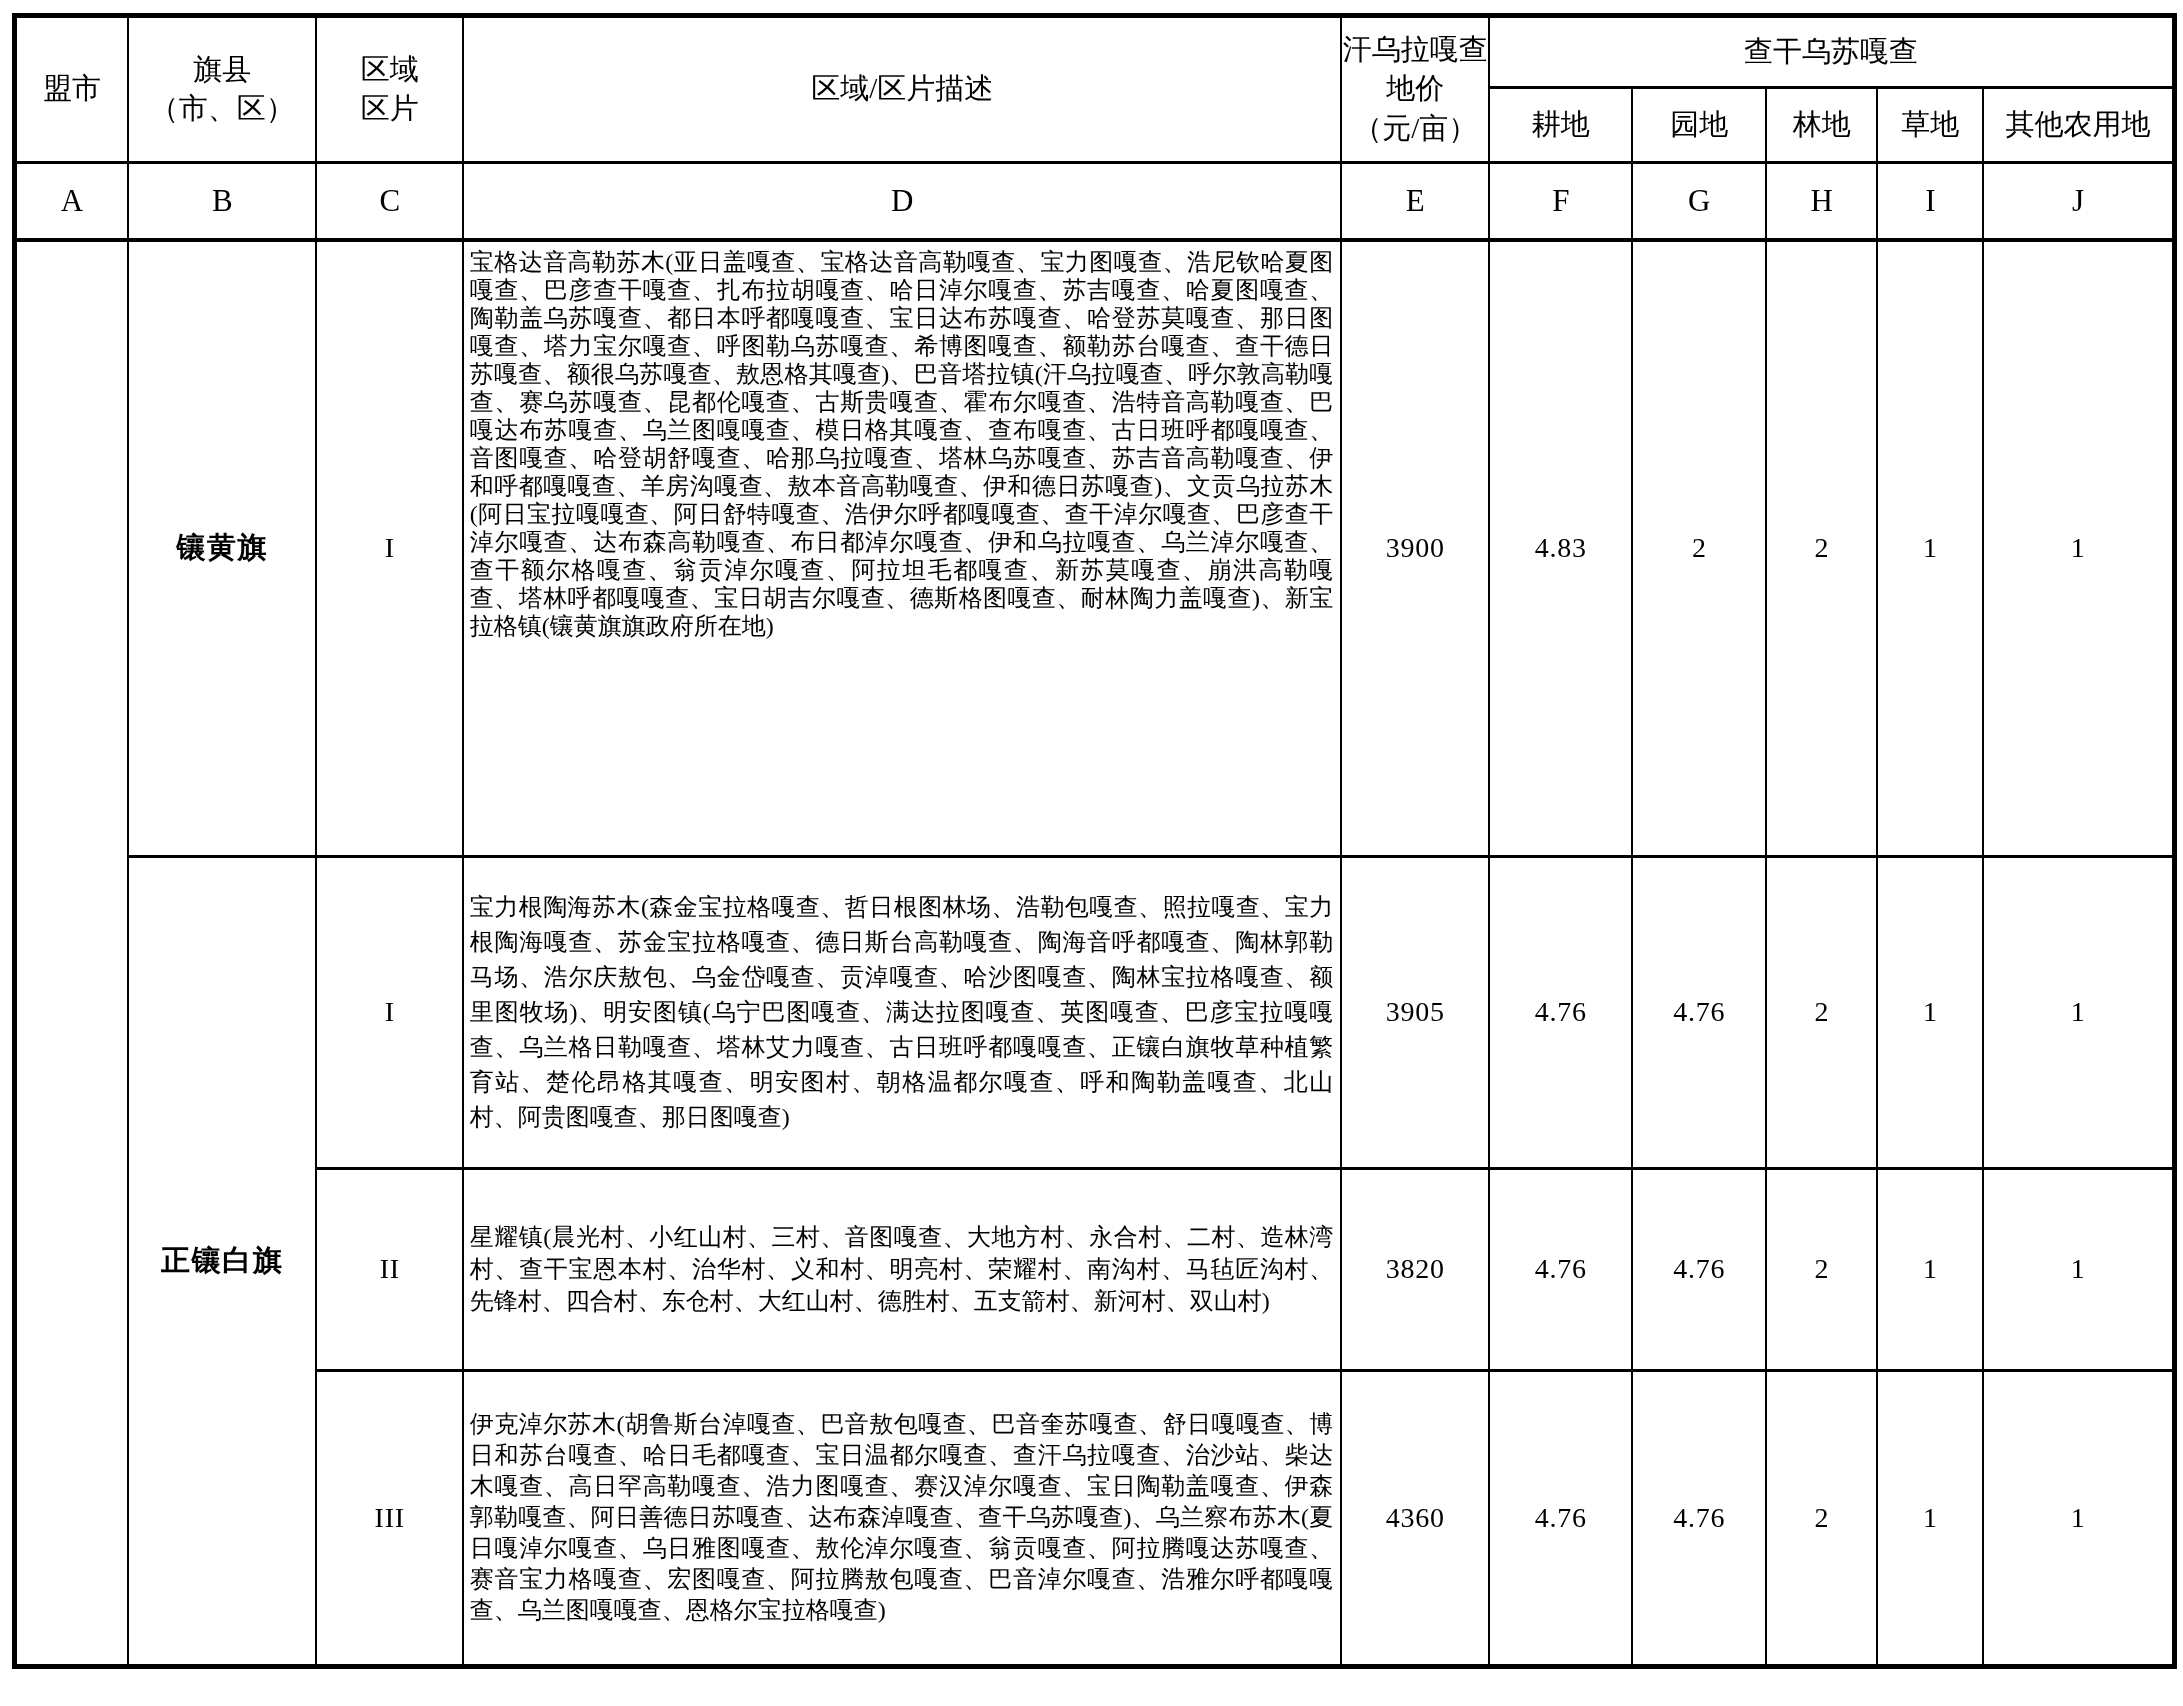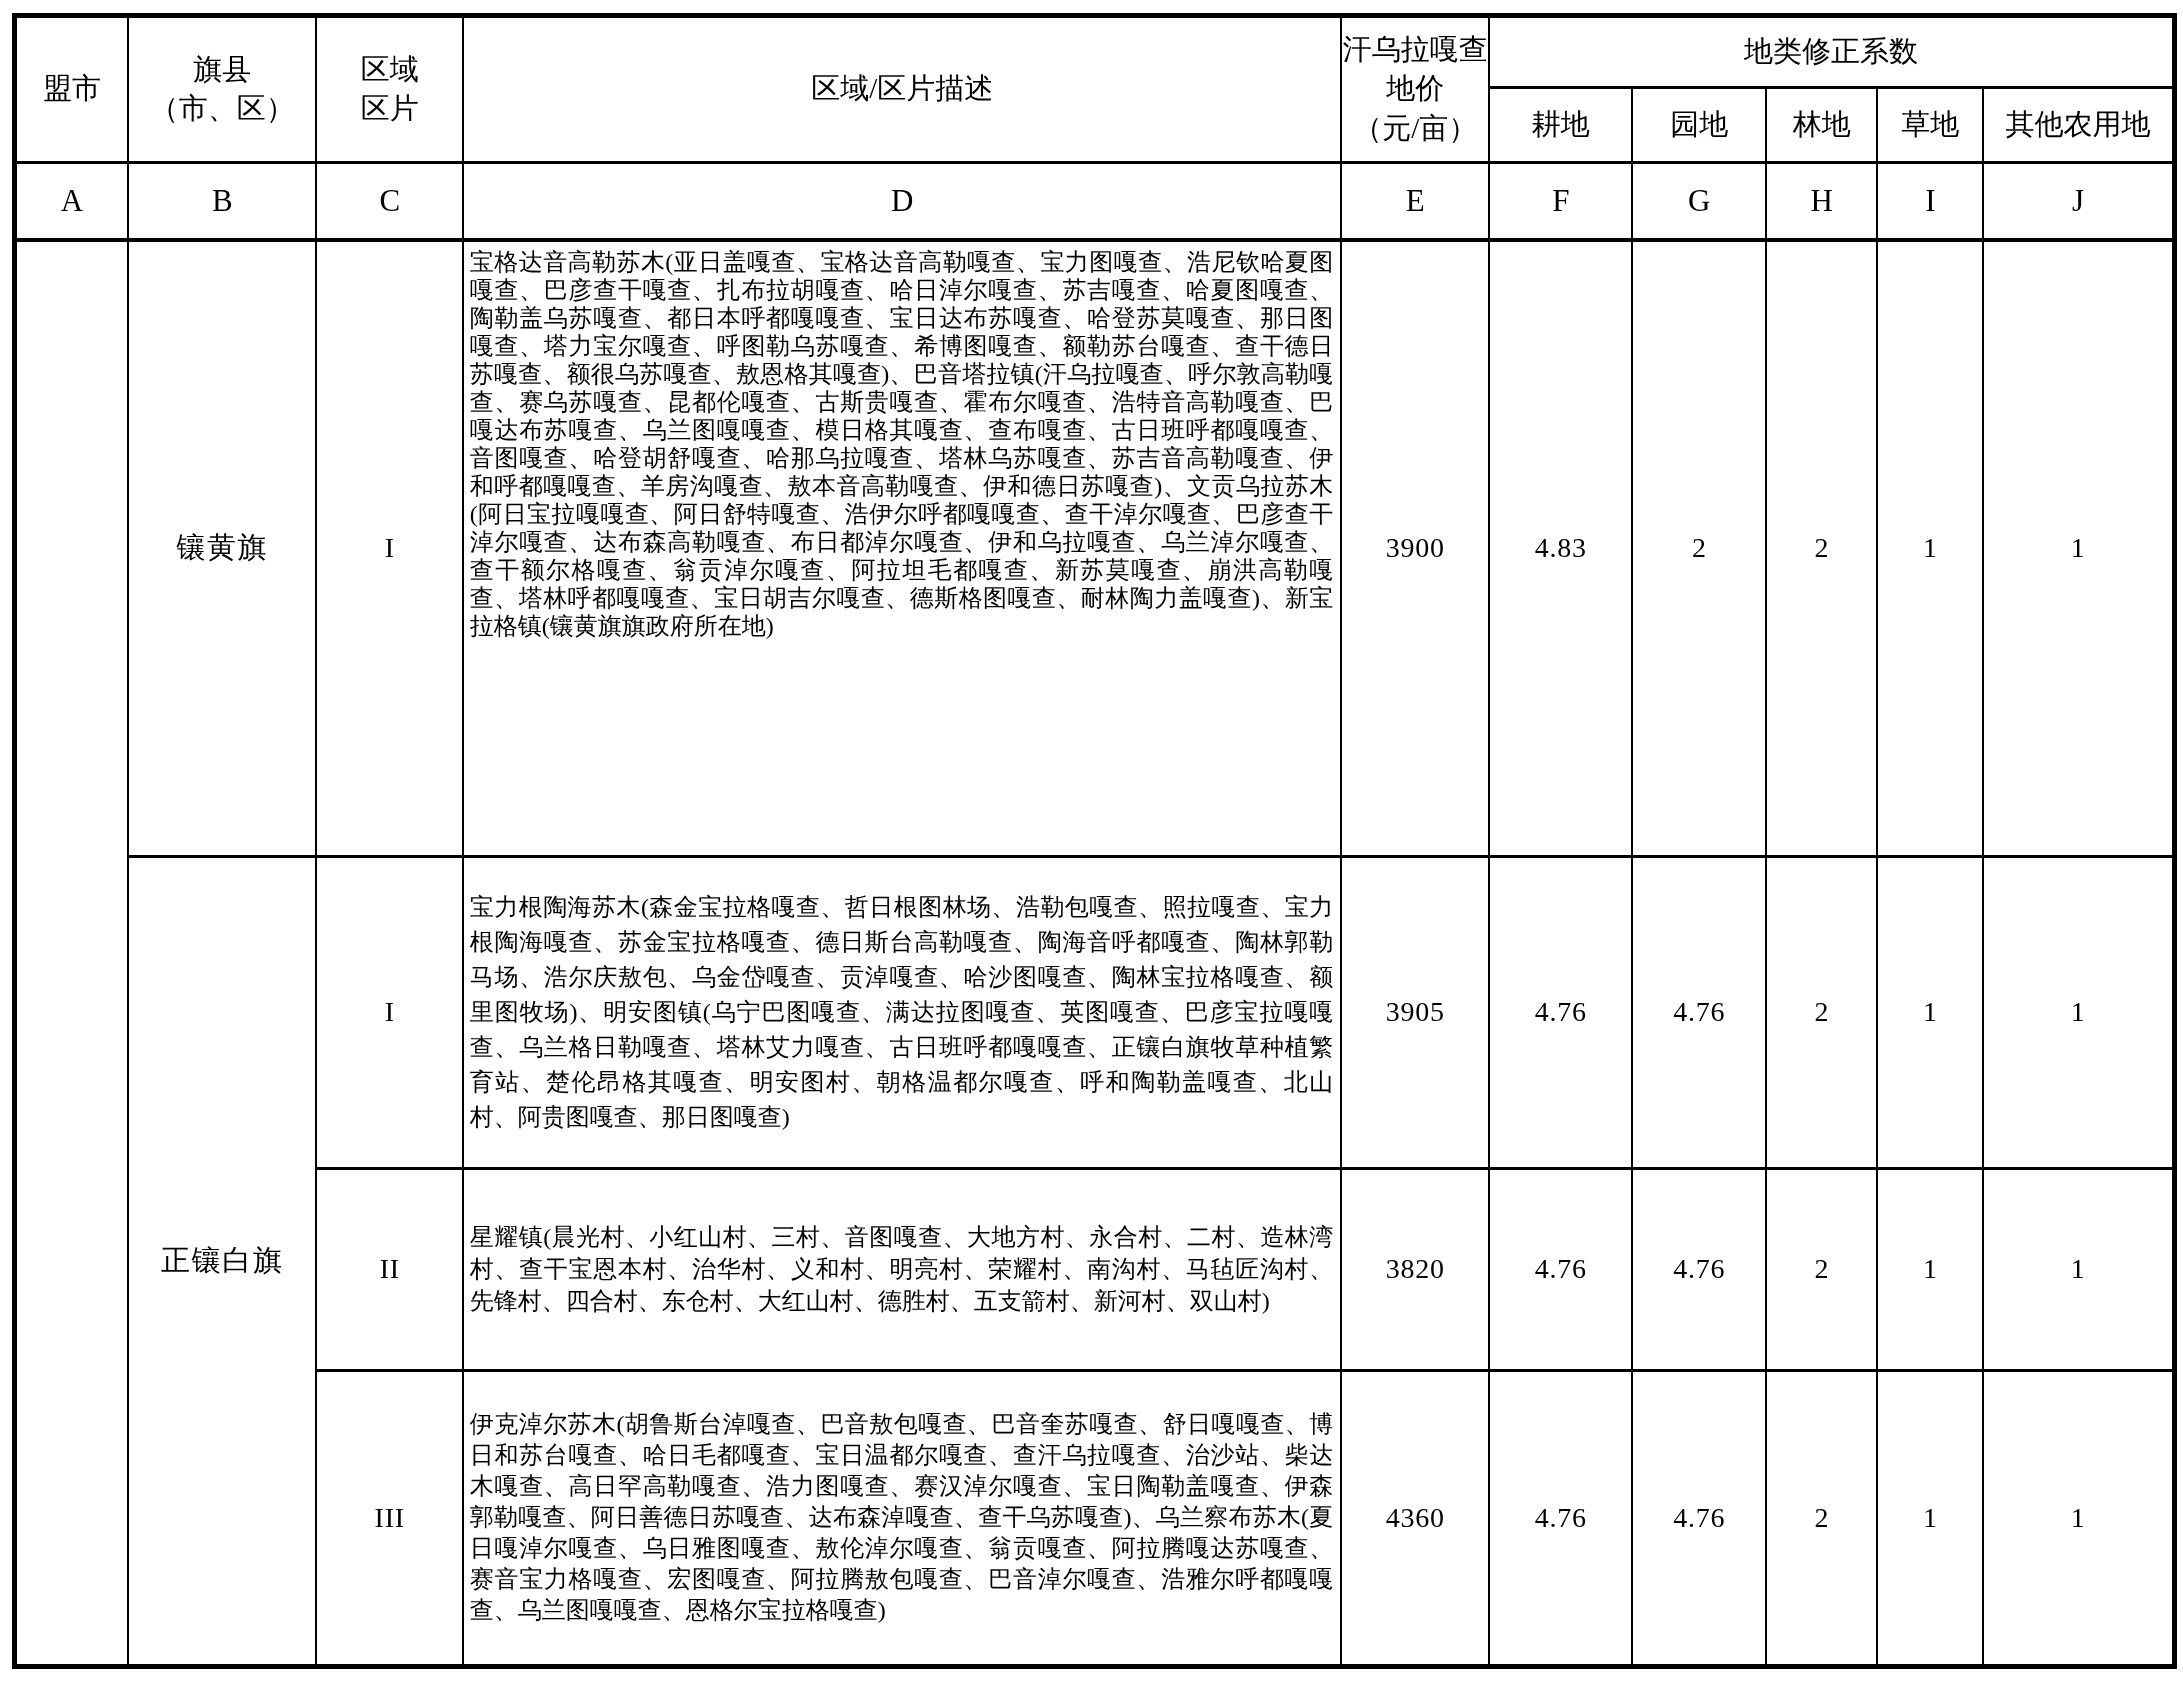--- a/index.html
+++ b/index.html
@@ -52,21 +52,21 @@
     font-size: 24px;
     padding: 3.1px 7px 3.1px 5.5px;
   }
   td.desc-r1 { vertical-align: top; line-height: 28px; padding-top: 5.5px; }
   td.desc-r2 { line-height: 35px; }
   td.desc-r3 { line-height: 32px; }
   td.desc-r4 { line-height: 31px; }
   
   td.val { font-size: 28px; letter-spacing: 0.8px; }
   
-  td.county { font-size: 29px; letter-spacing: 1.6px; }
+  td.county { font-size: 29px; letter-spacing: 1.6px; font-weight: bold; }
 </style>
 </head>
 <body>
 
 <table class="land-table">
   <colgroup>
     <col style="width:114px">
     <col style="width:188px">
     <col style="width:147px">
     <col style="width:878px">
@@ -82,21 +82,21 @@
       <tr class="htop" style="height:72px">
     <td rowspan="2">盟市</td>
     <td rowspan="2" class="ml">旗县
 （市、区）</td>
     <td rowspan="2" class="ml">区域
 区片</td>
     <td rowspan="2">区域/区片描述</td>
     <td rowspan="2" class="ml">汗乌拉嘎查
 地价
 （元/亩）</td>
-    <td colspan="5">地类修正系数</td>
+    <td colspan="5">查干乌苏嘎查</td>
   </tr>
 
   <tr class="hsub" style="height:75px">
     <td>耕地</td>
     <td>园地</td>
     <td>林地</td>
     <td>草地</td>
     <td>其他农用地</td>
   </tr>
 

